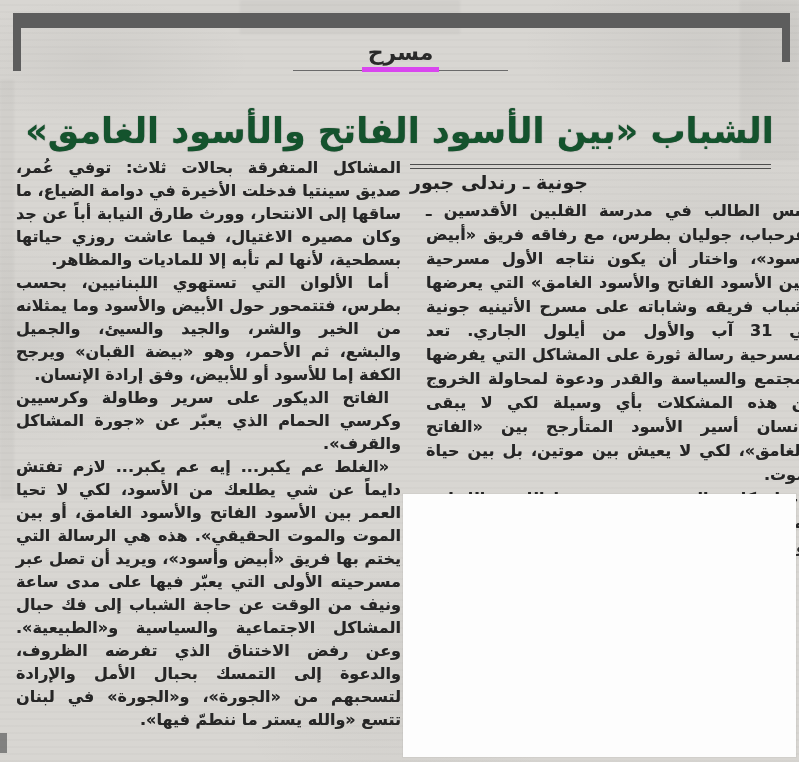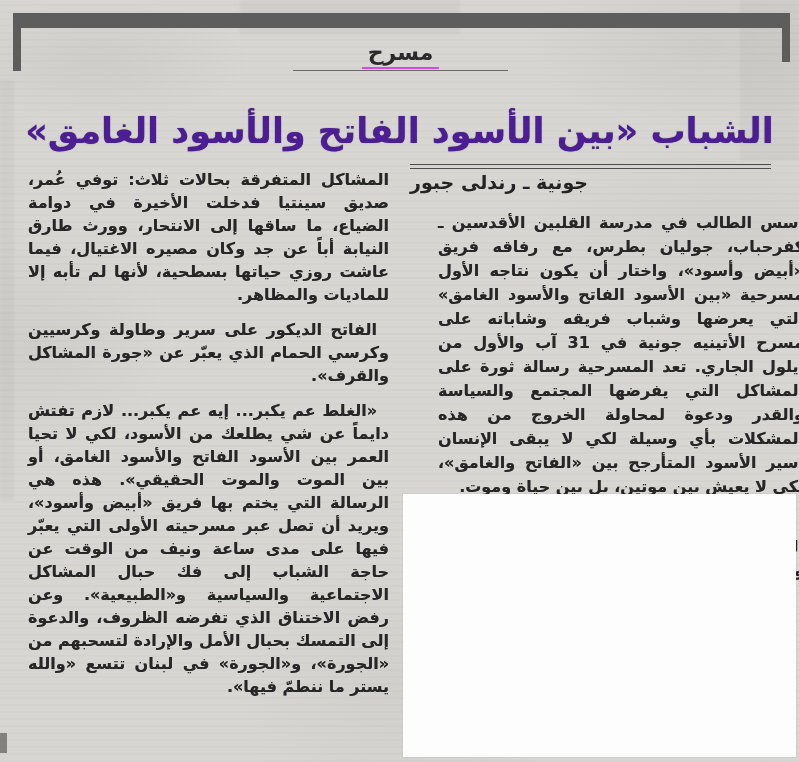--- a/index.html
+++ b/index.html
@@ -47,34 +47,34 @@
     position: absolute; left: 0; right: 0; bottom: 3px; height: 1px;
     background: #6a6a6a;
   }
   .kicker-word {
     position: relative;
     display: inline-block;
     font-size: 22px;
     font-weight: bold;
     letter-spacing: 1px;
     padding: 0 6px 2px 6px;
-    border-bottom: 2px solid #d946ef;
+    border-bottom: 5px solid #d946ef;
     color: #2a2a2a;
   }
 
   
   .headline {
     position: absolute;
     left: 0; top: 88px; width: 799px;
     direction: rtl;
     text-align: center;
     font-size: 35px;
     font-weight: 900;
     letter-spacing: -1px;
-    color: #4c1d95;
+    color: #14532d;
     text-shadow: 0 0 1px rgba(20,20,20,0.6);
   }
 
   
   .byline-rule {
     position: absolute;
     left: 410px; top: 164px; width: 361px; height: 3px;
     border-top: 1px solid #4d4d4d;
     border-bottom: 1px solid #4d4d4d;
   }
@@ -92,21 +92,21 @@
   .col {
     position: absolute;
     direction: rtl;
     text-align: justify;
     font-size: 16px;
     font-weight: bold;
     color: #262626;
     line-height: 23px;
     text-shadow: 0 0 0.6px rgba(40,40,40,0.5);
   }
-  .col p { margin: 12px; }
+  .col p { margin: 0; }
   .col p + p { text-indent: 12px; }
   .col-right { left: 426px; top: 199px; width: 390px; line-height: 24px; }
   .col-left  { left: 16px;  top: 156px; width: 385px; }
 
   
   .photo-placeholder {
     position: absolute;
     left: 403px; top: 494px; width: 393px; height: 263px;
     background: #fdfdfd;
     box-shadow: 0 0 0 1px rgba(0,0,0,0.03);
@@ -138,15 +138,16 @@
 
 <div class="col col-right">
   <p>أسس الطالب في مدرسة القلبين الأقدسين ـ كفرحباب، جوليان بطرس، مع رفاقه فريق «أبيض وأسود»، واختار أن يكون نتاجه الأول مسرحية «بين الأسود الفاتح والأسود الغامق» التي يعرضها وشباب فريقه وشاباته على مسرح الأتينيه جونية في 31 آب والأول من أيلول الجاري. تعد المسرحية رسالة ثورة على المشاكل التي يفرضها المجتمع والسياسة والقدر ودعوة لمحاولة الخروج من هذه المشكلات بأي وسيلة لكي لا يبقى الإنسان أسير الأسود المتأرجح بين «الفاتح والغامق»، لكي لا يعيش بين موتين، بل بين حياة وموت.</p>
   <p>اختار كاتب المسرحية ومخرجها اللهجة اللبنانية المستقاة من واقع مجتمع الشباب، واختصر موزاييك</p>
 </div>
 
 <div class="photo-placeholder"></div>
 
 <div class="col col-left">
   <p>المشاكل المتفرقة بحالات ثلاث: توفي عُمر، صديق سينتيا فدخلت الأخيرة في دوامة الضياع، ما ساقها إلى الانتحار، وورث طارق النيابة أباً عن جد وكان مصيره الاغتيال، فيما عاشت روزي حياتها بسطحية، لأنها لم تأبه إلا للماديات والمظاهر.</p>
+  <p>أما الألوان التي تستهوي اللبنانيين، بحسب بطرس، فتتمحور حول الأبيض والأسود وما يمثلانه من الخير والشر، والجيد والسيئ، والجميل والبشع، ثم الأحمر، وهو «بيضة القبان» ويرجح الكفة إما للأسود أو للأبيض، وفق إرادة الإنسان.</p>
   <p>الفاتح الديكور على سرير وطاولة وكرسيين وكرسي الحمام الذي يعبّر عن «جورة المشاكل والقرف».</p>
   <p>«الغلط عم يكبر... إيه عم يكبر... لازم تفتش دايماً عن شي يطلعك من الأسود، لكي لا تحيا العمر بين الأسود الفاتح والأسود الغامق، أو بين الموت والموت الحقيقي». هذه هي الرسالة التي يختم بها فريق «أبيض وأسود»، ويريد أن تصل عبر مسرحيته الأولى التي يعبّر فيها على مدى ساعة ونيف من الوقت عن حاجة الشباب إلى فك حبال المشاكل الاجتماعية والسياسية و«الطبيعية». وعن رفض الاختناق الذي تفرضه الظروف، والدعوة إلى التمسك بحبال الأمل والإرادة لتسحبهم من «الجورة»، و«الجورة» في لبنان تتسع «والله يستر ما ننطمّ فيها».</p>
 </div>
 
 </body></html>

